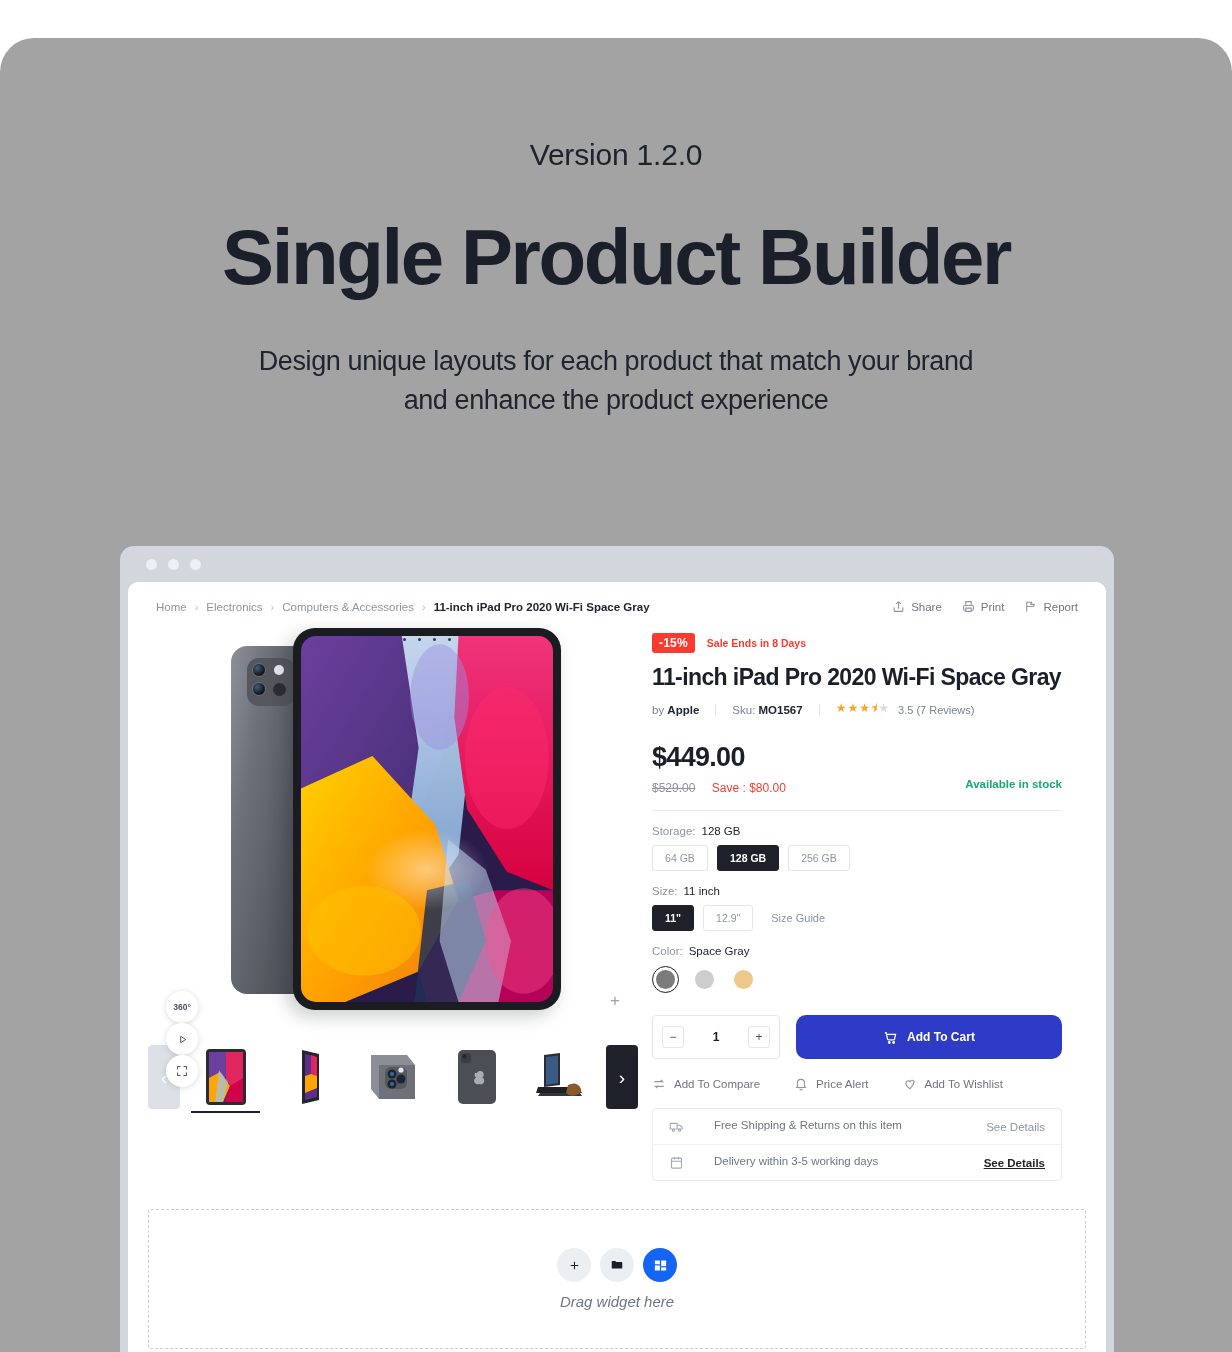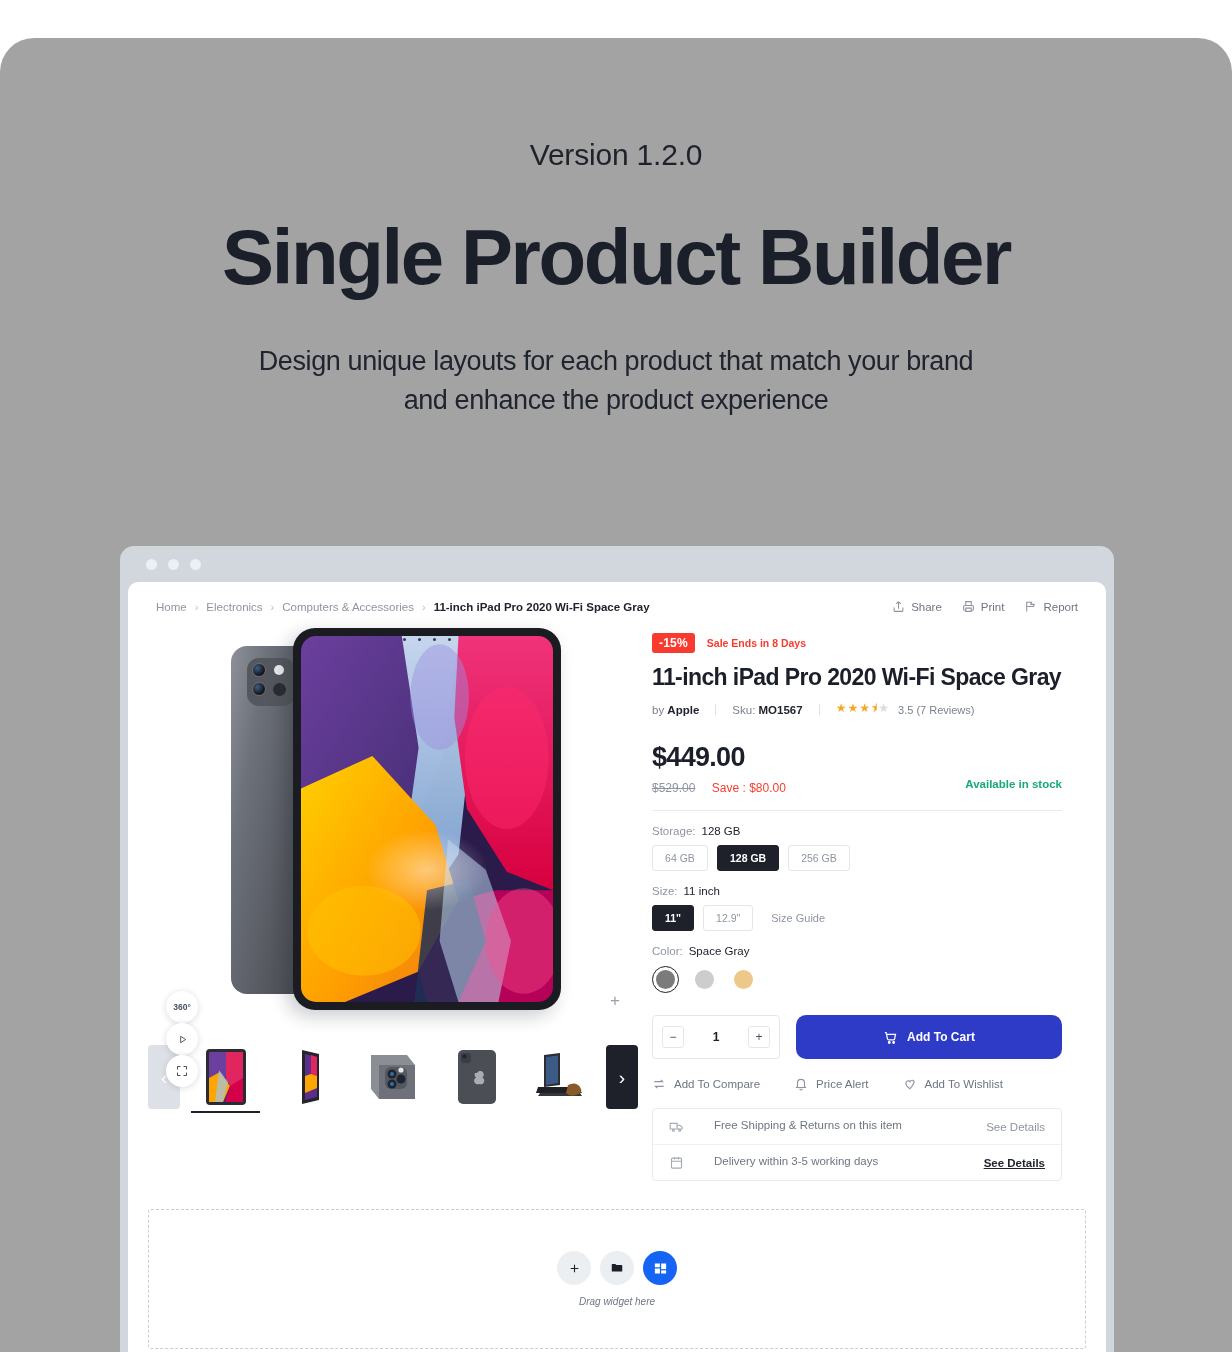--- a/index.html
+++ b/index.html
@@ -219,21 +219,21 @@
     border: 1px dashed #c9cdd6; border-radius: 3px;
     display: flex; flex-direction: column; align-items: center; justify-content: center; gap: 11px;
   }
   .dz-btns { display: flex; align-items: center; gap: 9px; }
   .dz-btn {
     width: 34px; height: 34px; border-radius: 50%; background: #eceff2;
     display: flex; align-items: center; justify-content: center;
     color: #1b1f2a;
   }
   .dz-btn.accent { background: #1565f5; color: #fff; }
-  .dz-hint { font-size: 10px; font-style: italic; color: #6e7583; }
+  .dz-hint { font-size: 15px; font-style: italic; color: #6e7583; }
 </style>
 </head>
 <body>
 
 <div class="page">
 
   <div class="hero">
     <div class="version">Version 1.2.0</div>
     <h1 class="hero-title">Single Product Builder</h1>
     <div class="hero-sub">

